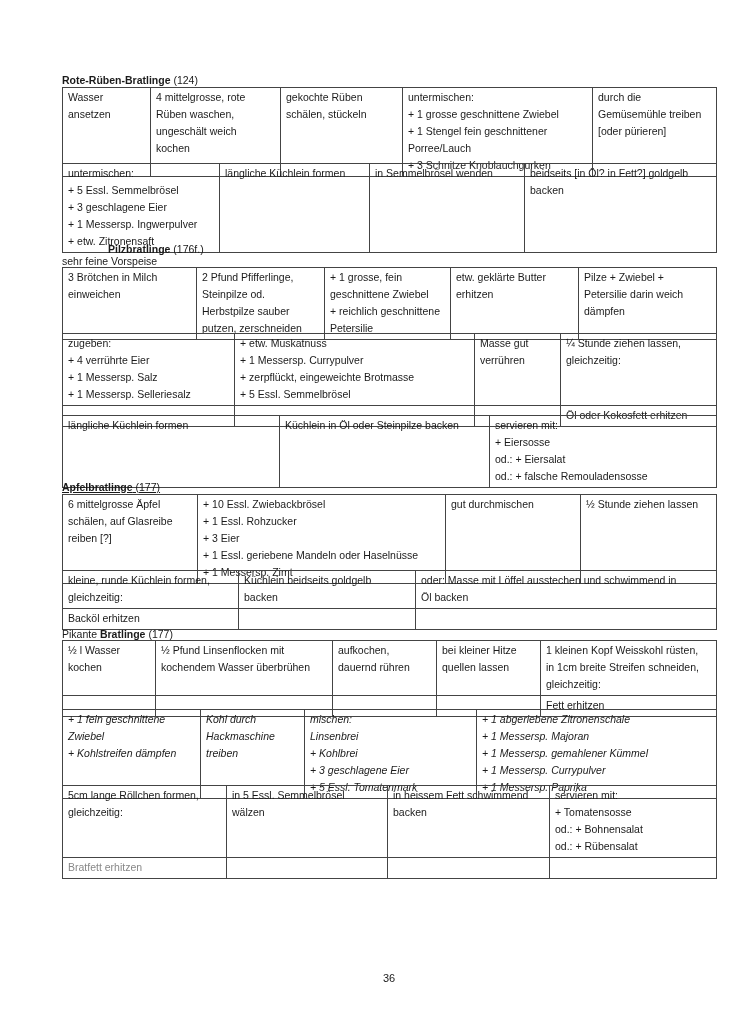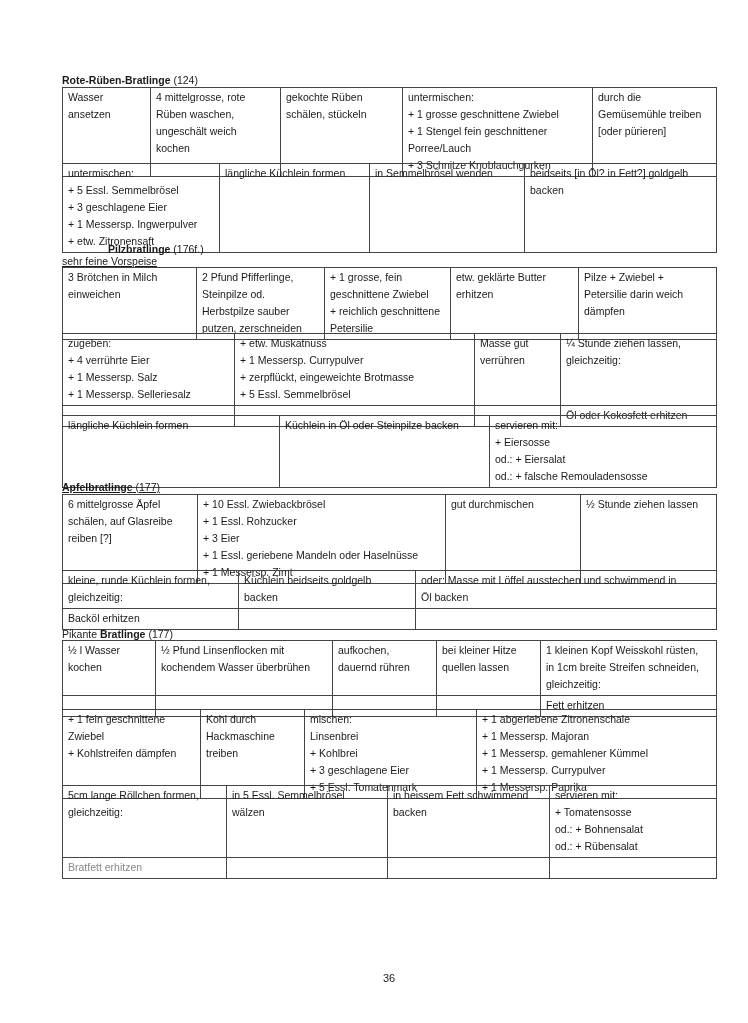--- a/index.html
+++ b/index.html
@@ -1,20 +1,20 @@
 <!DOCTYPE html>
 <html><head>
 <meta charset="utf-8">
 <style>
   html, body { margin:0; padding:0; background:#fff; }
   body { width:748px; height:1023px; position:relative; overflow:hidden;
          font-family:"Liberation Sans", sans-serif; color:#1a1a1a; font-size:10.5px; line-height:12px; }
   .title { position:absolute; left:62px; font-size:10.5px; }
   .title b { font-weight:bold; }
-  .sub { position:absolute; left:62px; font-size:10.5px;text-decoration:underline; }
+  .sub { position:absolute; left:62px; font-size:10.5px; }
   table { position:absolute; border-collapse:collapse; table-layout:fixed; }
   td { border:1px solid #444; vertical-align:top; padding:1px 5px 2px 5px; font-size:10.5px; line-height:17px; white-space:pre-line; }
   td.empty { height:12px; }
   .pagenum { position:absolute; left:383px; top:972px; font-size:11px;text-align:center; }
 </style>
 </head>
 <body>
 
 <div class="title" style="top:74px;"><b>Rote-Rüben-Bratlinge</b><span> (124)</span></div>
 <table style="left:62px; top:87px; width:654px;">
@@ -217,21 +217,21 @@
   </tr>
   <tr>
     <td class="empty"></td>
     <td></td>
     <td></td>
     <td></td>
     <td>Fett erhitzen</td>
   </tr>
 </tbody>
   </table>
-<table style="left:62px; top:709px; width:654px;">
+<table style="left:62px; top:709px; width:654px;font-style:italic;">
   <colgroup>
       <col style="width:138px">
       <col style="width:104px">
       <col style="width:172px">
       <col style="width:240px">
     </colgroup>
   <tbody>
       <tr>
     <td style="height:60px">+ 1 fein geschnittene
 Zwiebel

